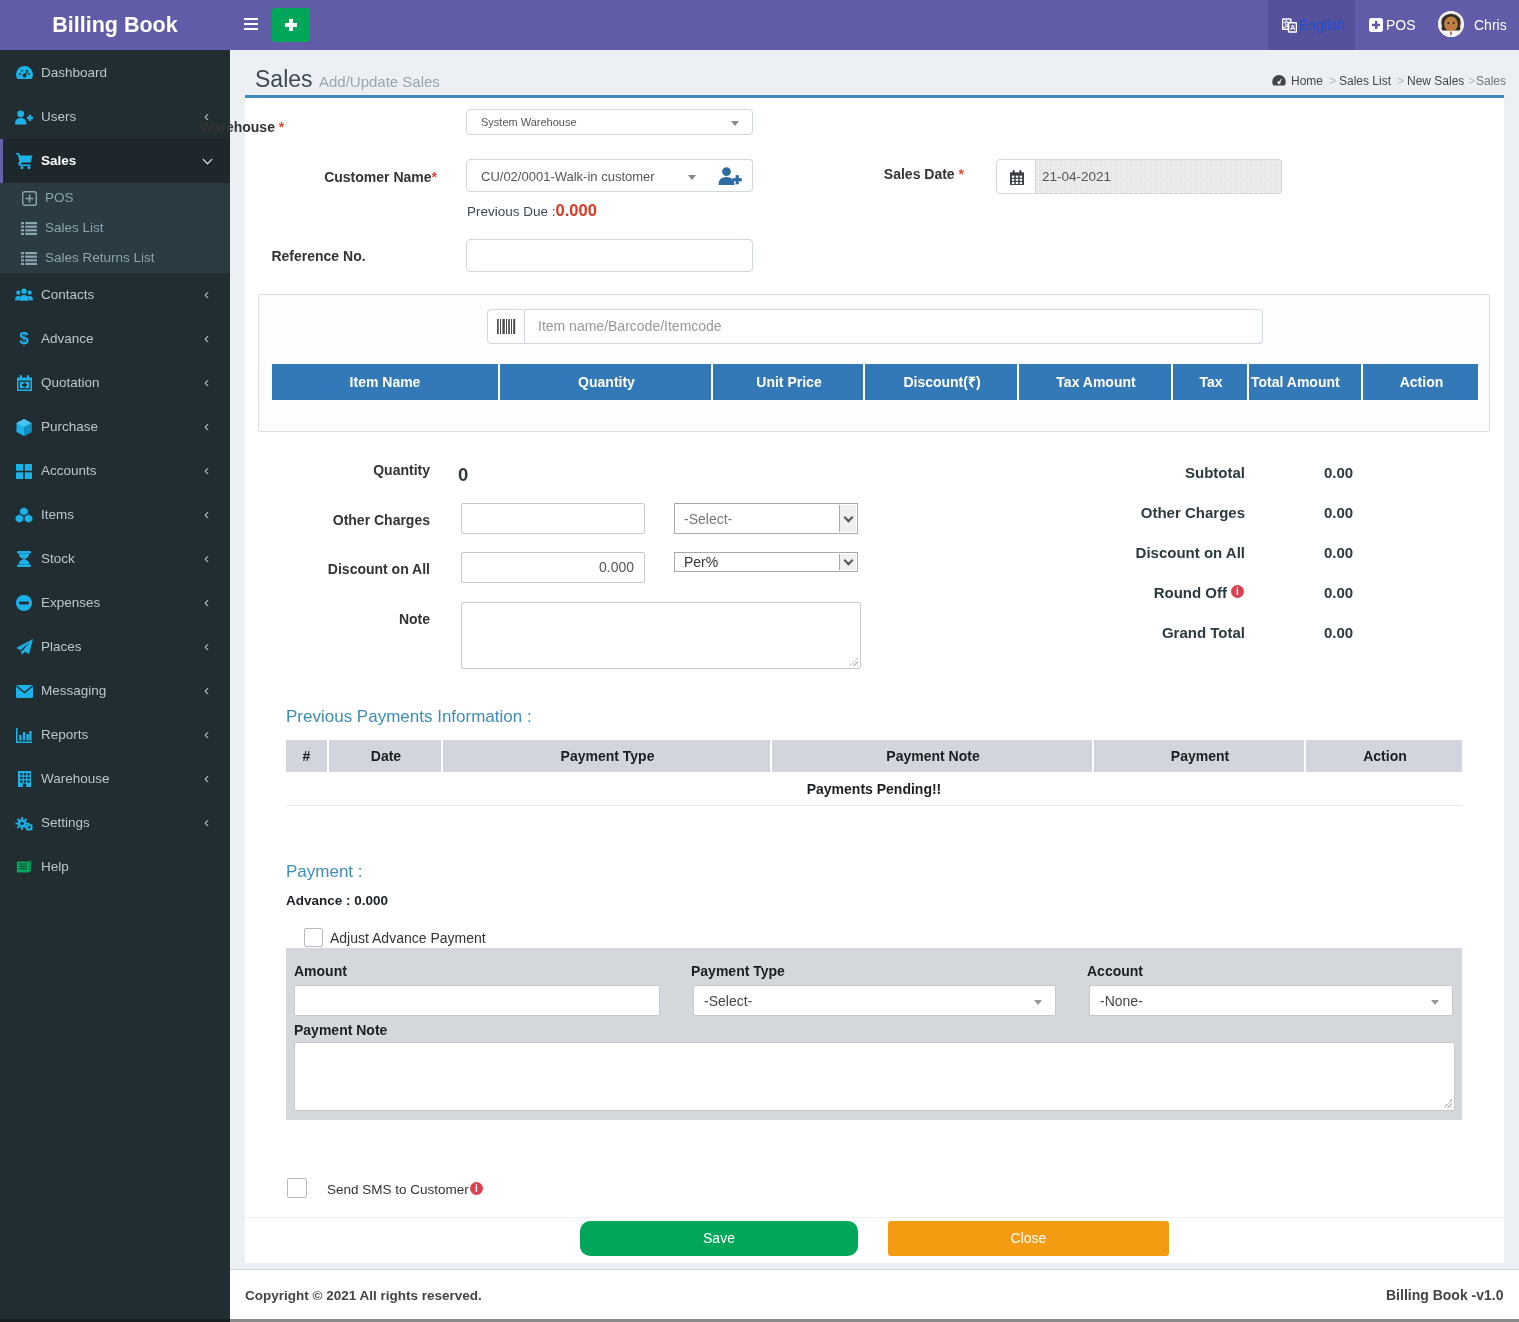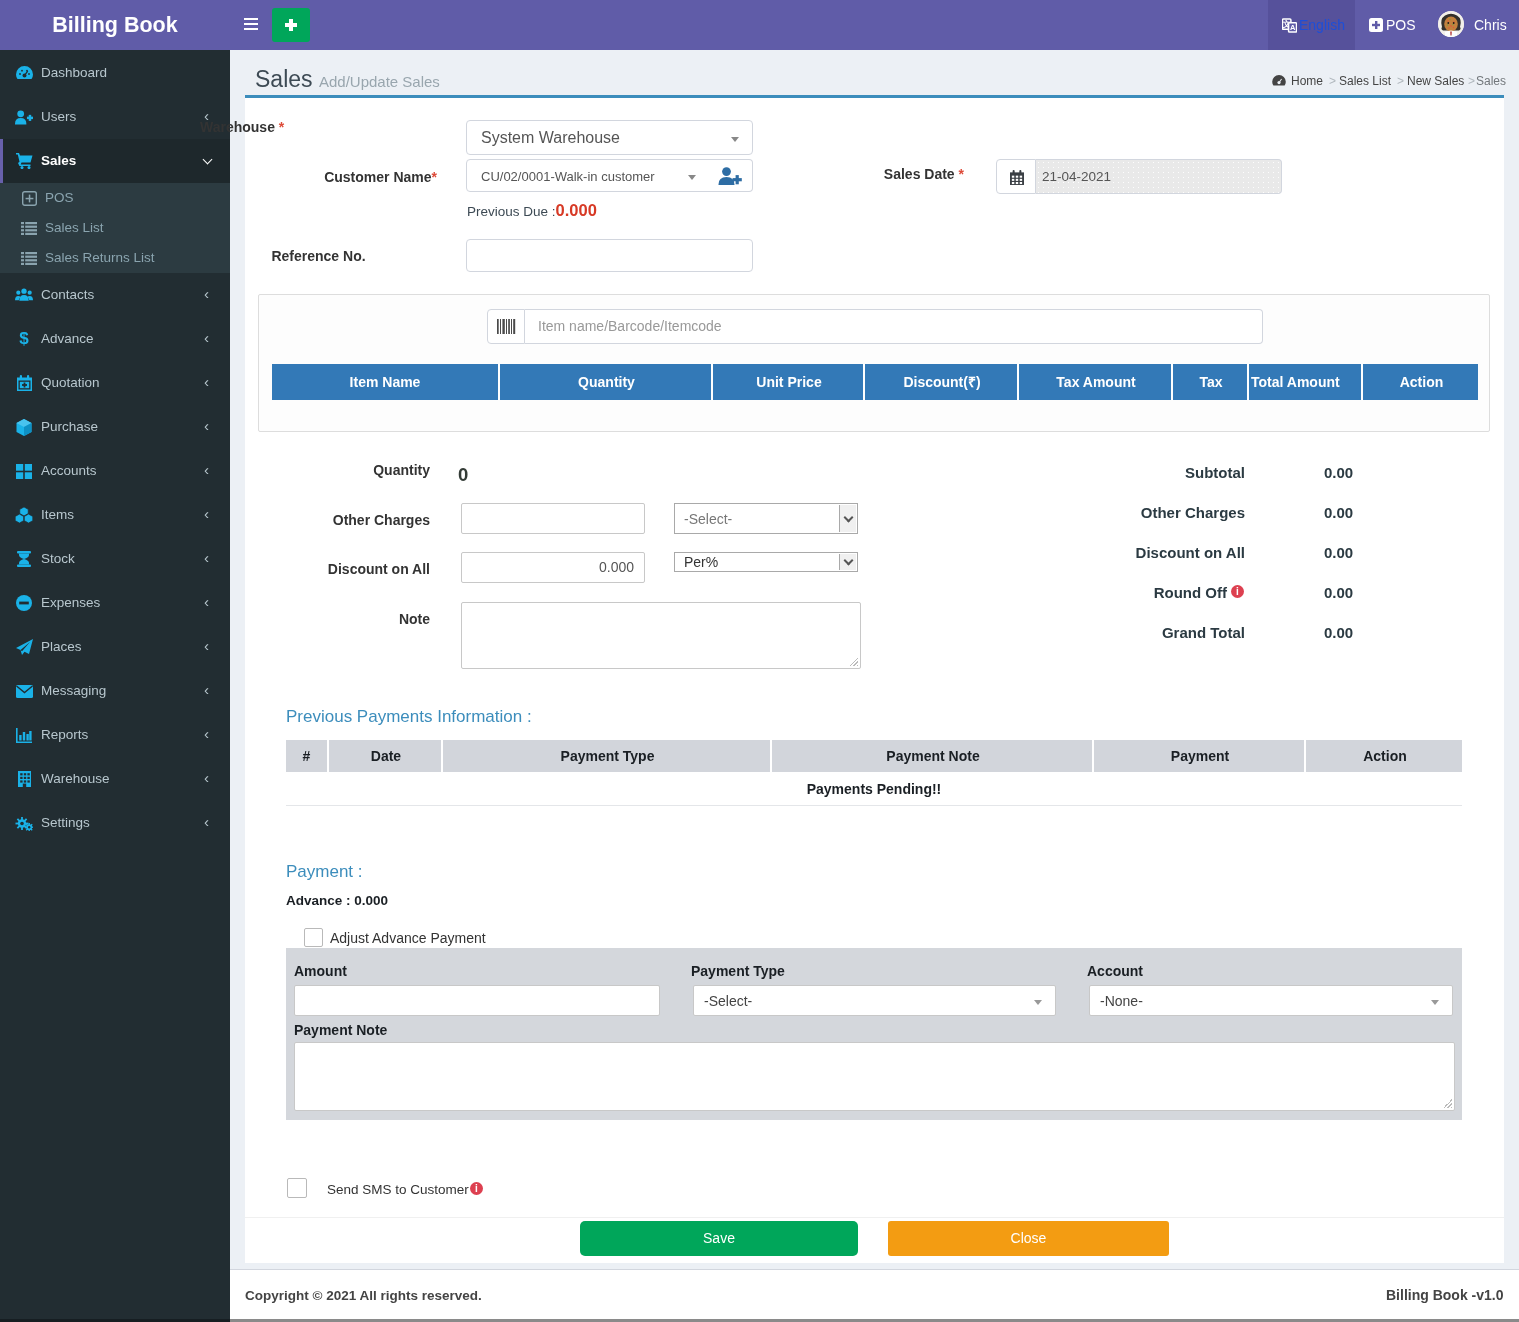--- a/index.html
+++ b/index.html
@@ -352,20 +352,34 @@
               <line x1="11.2" y1="8.2" x2="17.2" y2="14.2"></line>
               <line x1="17.2" y1="8.2" x2="11.2" y2="14.2"></line>
             </g>
             <circle cx="14.2" cy="11.2" r="1.2" fill="#222d32"></circle>
           </g>
         </svg>
       </span>
       <span class="mtx">Settings</span>
       <span class="chev">‹</span>
     </div>
+<div class="mi">
+      <span class="mic">
+        <svg width="16" height="14" viewBox="0 0 16 14">
+          <path d="M2 1.5 L13 1.5 L13 12.5 L2 12.5 Q0.8 12.5 0.8 11.2 L0.8 2.8 Q0.8 1.5 2 1.5 Z" fill="#00a65a"></path>
+          <path d="M13 1.5 L15.2 0 L15.2 11 L13 12.5 Z" fill="#008d4c"></path>
+          <g stroke="#222d32" stroke-width="0.9">
+            <line x1="3" y1="4" x2="11" y2="4"></line>
+            <line x1="3" y1="6.3" x2="11" y2="6.3"></line>
+            <line x1="3" y1="8.6" x2="11" y2="8.6"></line>
+          </g>
+        </svg>
+      </span>
+      <span class="mtx">Help</span>
+    </div>
 </div>
 
 <div class="abs" style="left:255px;top:66px;font-size:23px;color:#3d4a54">Sales <span style="font-size:15px;color:#99a6ae">Add/Update Sales</span></div>
 <div class="abs" style="left:1272px;top:74px;width:240px;height:16px;font-size:12px;color:#444">
   <svg style="position:absolute;left:0;top:1px" width="14" height="12" viewBox="0 0 17 15">
       <path d="M8.5 0 A8.5 8.5 0 0 0 0 8.5 Q0 11 1.5 13 L15.5 13 Q17 11 17 8.5 A8.5 8.5 0 0 0 8.5 0 Z" fill="#444"></path>
       <circle cx="8.5" cy="9.5" r="2" fill="#ecf0f5"></circle>
       <rect x="7.9" y="4" width="1.3" height="4.5" fill="#ecf0f5" transform="rotate(35 8.5 9.5)"></rect>
     </svg>
   <span style="position:absolute;left:19px">Home</span>
@@ -373,21 +387,21 @@
   <span style="position:absolute;left:67px">Sales List</span>
   <span style="position:absolute;left:125px;color:#b0b7bd">&gt;</span>
   <span style="position:absolute;left:135px">New Sales</span>
   <span style="position:absolute;left:196px;color:#b0b7bd">&gt;</span>
   <span style="position:absolute;left:204px;color:#72777b">Sales</span>
 </div>
 
 <div class="abs" style="left:245px;top:95px;width:1259px;height:1168px;background:#fff;border-top:3px solid #3c8dbc"></div>
 
 <div class="lbl" style="left:200px;top:119px;width:236px;text-align:left">Warehouse <span style="color:#dd4b39">*</span></div>
-<div class="sel" style="left:466px;top:120px;width:287px;height:35px;font-size:16px">
+<div class="sel" style="left:466px;top:109px;width:287px;height:26px;font-size:11px">
     <span class="stx" style="left:14px">System Warehouse</span>
     <span class="caret"></span>
   </div>
 
 <div class="lbl" style="left:200px;top:169px;width:237px;text-align:right">Customer Name<span style="color:#dd4b39">*</span></div>
 <div class="sel" style="left:466px;top:159px;width:242px;height:33px;border-radius:4px 0 0 4px;font-size:13px">
     <span class="stx" style="left:14px">CU/02/0001-Walk-in customer</span>
     <span class="caret" style="right:11px"></span>
   </div>
 <div class="abs" style="left:707px;top:159px;width:46px;height:33px;background:#fff;border:1px solid #d2d6de;border-left:none;border-radius:0 4px 4px 0">
@@ -515,20 +529,20 @@
 <div class="abs" style="left:294px;top:1022px;font-size:14px;font-weight:bold;color:#1a1f24">Payment Note</div>
 <div class="inp" style="left:294px;top:1042px;width:1161px;height:69px;border-color:#c8c8c8;border-radius:2px">
     <span class="grip"></span>
   </div>
 
 <div class="cb" style="left:287px;top:1178px;width:20px;height:20px"></div>
 <div class="abs" style="left:327px;top:1182px;font-size:13.5px;color:#333">Send SMS to Customer</div>
 <div class="info" style="left:470px;top:1182px">i</div>
 
 <div class="abs" style="left:245px;top:1217px;width:1259px;height:1px;background:#f0f0f0"></div>
-<div class="abs" style="left:580px;top:1221px;width:278px;height:35px;background:#00a65a;border-radius:5px;color:#fff;text-align:center;line-height:35px;font-size:14px">Save</div>
+<div class="abs" style="left:580px;top:1221px;width:278px;height:35px;background:#00a65a;border-radius:10px;color:#fff;text-align:center;line-height:35px;font-size:14px">Save</div>
 <div class="abs" style="left:888px;top:1221px;width:281px;height:35px;background:#f39c12;border-radius:3px;color:#fff;text-align:center;line-height:35px;font-size:14px">Close</div>
 
 <div class="abs" style="left:230px;top:1269px;width:1289px;height:53px;background:#fff;border-top:1px solid #d2d6de"></div>
 <div class="abs" style="left:245px;top:1288px;font-size:13.5px;font-weight:bold;color:#444">Copyright © 2021 All rights reserved.</div>
 <div class="abs" style="left:1386px;top:1287px;font-size:14px;font-weight:bold;color:#444">Billing Book -v1.0</div>
 <div class="abs" style="left:0;top:1319px;width:230px;height:3px;background:#161e22"></div>
 <div class="abs" style="left:230px;top:1319px;width:1289px;height:3px;background:#8a8a8a"></div>
 
 </body></html>

